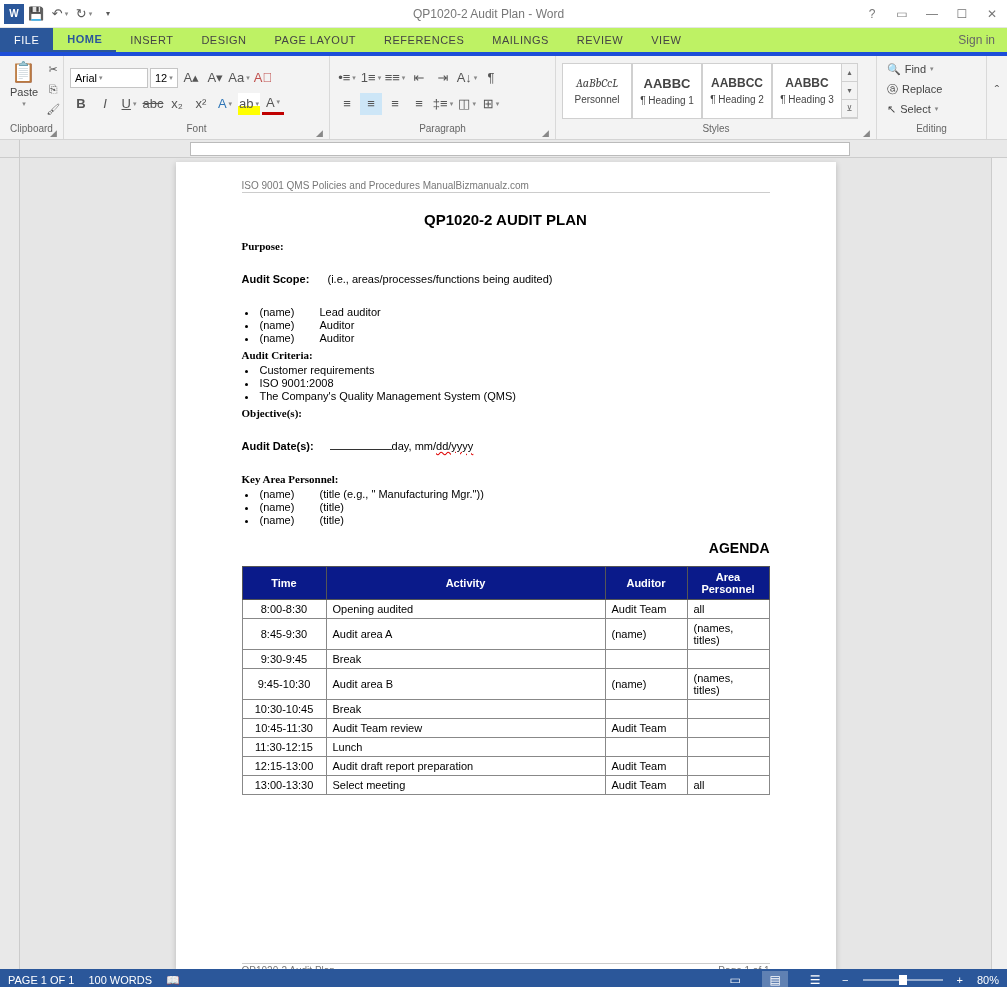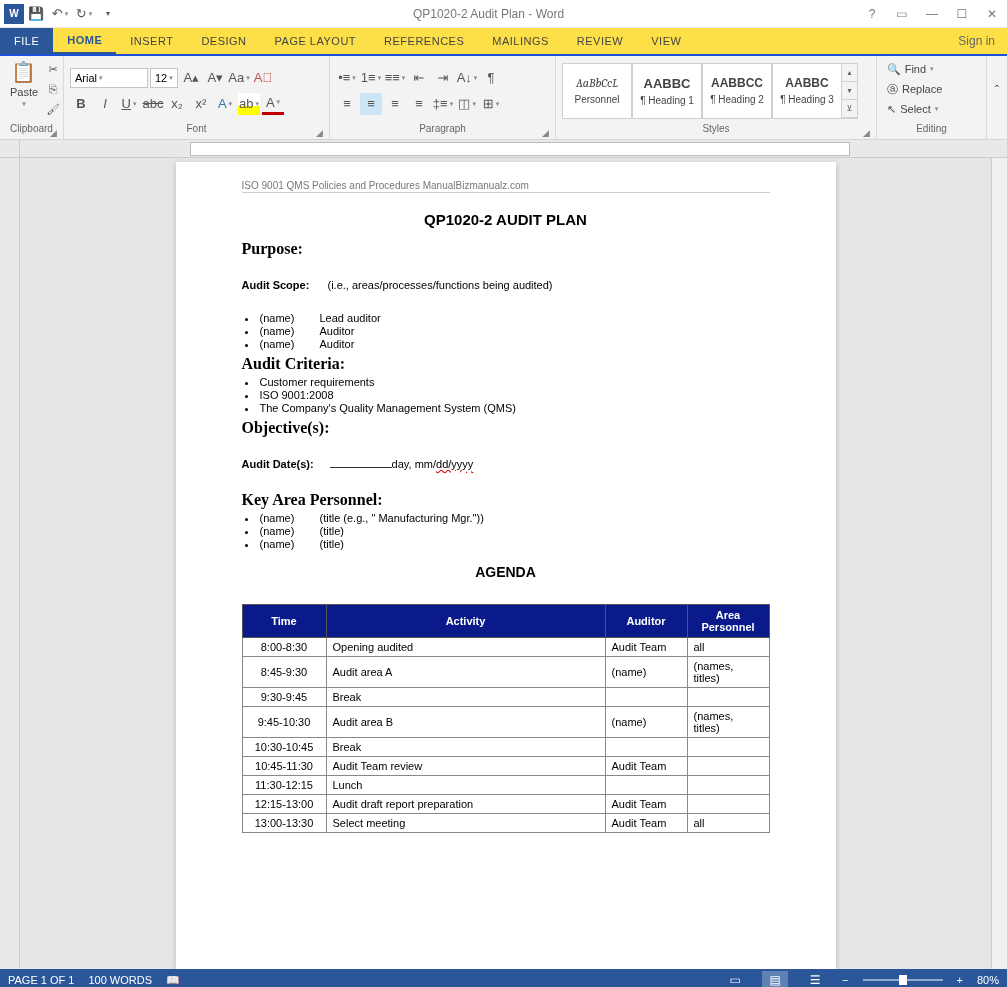--- a/index.html
+++ b/index.html
@@ -7,21 +7,21 @@
 
 
 .titlebar { height: 28px; background: #fff; display: flex; align-items: center; border-bottom: 1px solid #e5e5e5; }
 .titlebar .word-icon { width: 20px; height: 20px; background: #2b579a; color: #fff; display: flex; align-items: center; justify-content: center; font-weight: bold; font-size: 10px; margin-left: 4px; }
 .qat-btn { width: 24px; height: 24px; display: flex; align-items: center; justify-content: center; color: #5a5a5a; cursor: pointer; font-size: 13px; }
 .qat-btn.sub::after { content:"▾"; font-size:7px; margin-left:2px; color:#888; }
 .title-text { flex: 1; text-align: center; color: #777; font-size: 12px; }
 .win-btn { width: 30px; height: 24px; display: flex; align-items: center; justify-content: center; color: #777; font-size: 12px; }
 
 
-.tabs { height: 28px; background: #fde047; display: flex; align-items: stretch; border-bottom: 2px solid #1d4ed8; }
+.tabs { height: 28px; background: #bef264; display: flex; align-items: stretch; border-bottom: 4px solid #1d4ed8; }
 .tab { padding: 0 14px; display: flex; align-items: center; font-size: 11px; color: #444; cursor: pointer; text-transform: uppercase; letter-spacing: 0.5px; }
 .tab.file { background: #2b579a; color: #fff; }
 .tab.active { border-bottom: 2px solid #2b579a; color: #2b579a; font-weight: 600; }
 .tabs .spacer { flex: 1; }
 .signin { padding: 0 12px; display: flex; align-items: center; font-size: 12px; color: #666; }
 
 
 .ribbon { height: 84px; background: #f3f3f3; display: flex; border-bottom: 1px solid #d4d4d4; }
 .group { border-right: 1px solid #d9d9d9; display: flex; flex-direction: column; padding: 2px 6px 0; }
 .group-body { flex: 1; display: flex; align-items: flex-start; gap: 2px; }
@@ -60,30 +60,30 @@
 
 
 .docwrap { display: flex; height: 811px; background: #e6e6e6; }
 .ruler-v { width: 20px; background: #e9e9e9; border-right: 1px solid #ccc; }
 .docarea { flex: 1; overflow: hidden; position: relative; display: flex; justify-content: center; padding-top: 4px; }
 .scrollbar-v { width: 16px; background: #f0f0f0; border-left: 1px solid #ccc; }
 .page { width: 660px; min-height: 790px; background: #fff; box-shadow: 0 2px 6px rgba(0,0,0,0.2); padding: 18px 66px 10px; font-family: Georgia, 'Times New Roman', serif; color: #000; font-size: 11px; }
 
 .doc-header { display: flex; justify-content: flex-start; color: #777; font-size: 10px; font-family: Georgia, serif; border-bottom: 1px solid #ccc; padding-bottom: 1px; }
 .doc-title { text-align: center; font-family: Arial, sans-serif; font-weight: bold; font-size: 15px; margin: 18px 0 12px; }
-.section-label { font-weight: bold; font-size: 16px; margin: 5px 0 3px; font-family: Georgia, serif; }
+.section-label { font-weight: bold; font-size: 11px; margin: 5px 0 3px; font-family: Georgia, serif; }
 .inline-row { display: flex; gap: 16px; margin: 21px 0; }
 .inline-row .lbl { font-weight: bold; min-width: 70px; }
 .bullets { margin: 3px 0 3px 16px; }
 .bullets li { list-style: disc; margin: 1px 0; padding-left: 2px; }
 .bullets li .tcol { display: inline-block; width: 60px; }
 .underline-blank { border-bottom: 1px solid #333; display: inline-block; width: 62px; height: 10px; }
 .redwavy { text-decoration: underline wavy #d00; }
 
-.agenda-title { text-align: center; font-family: Arial; font-weight: bold; font-size: 14px; margin: 14px 0 24px; }
+.agenda-title { text-align: right; font-family: Arial; font-weight: bold; font-size: 14px; margin: 14px 0 10px; }
 table.agenda { width: 100%; border-collapse: collapse; font-family: Georgia, serif; font-size: 11px; }
 table.agenda th { background: #0a1a8a; color: #fff; font-family: Arial; font-weight: bold; font-size: 11px; padding: 4px 6px; border: 1px solid #555; text-align: center; }
 table.agenda td { border: 1px solid #888; padding: 3px 6px; }
 table.agenda td.time { text-align: center; }
 
 .doc-footer { display: flex; justify-content: space-between; color: #777; font-size: 10px; margin-top: 168px; border-top: 1px solid #ccc; padding-top: 1px; }
 
 
 .statusbar { height: 22px; background: #2b579a; color: #fff; display: flex; align-items: center; font-size: 11px; padding: 0 8px; gap: 14px; }
 .statusbar .spacer { flex: 1; }

